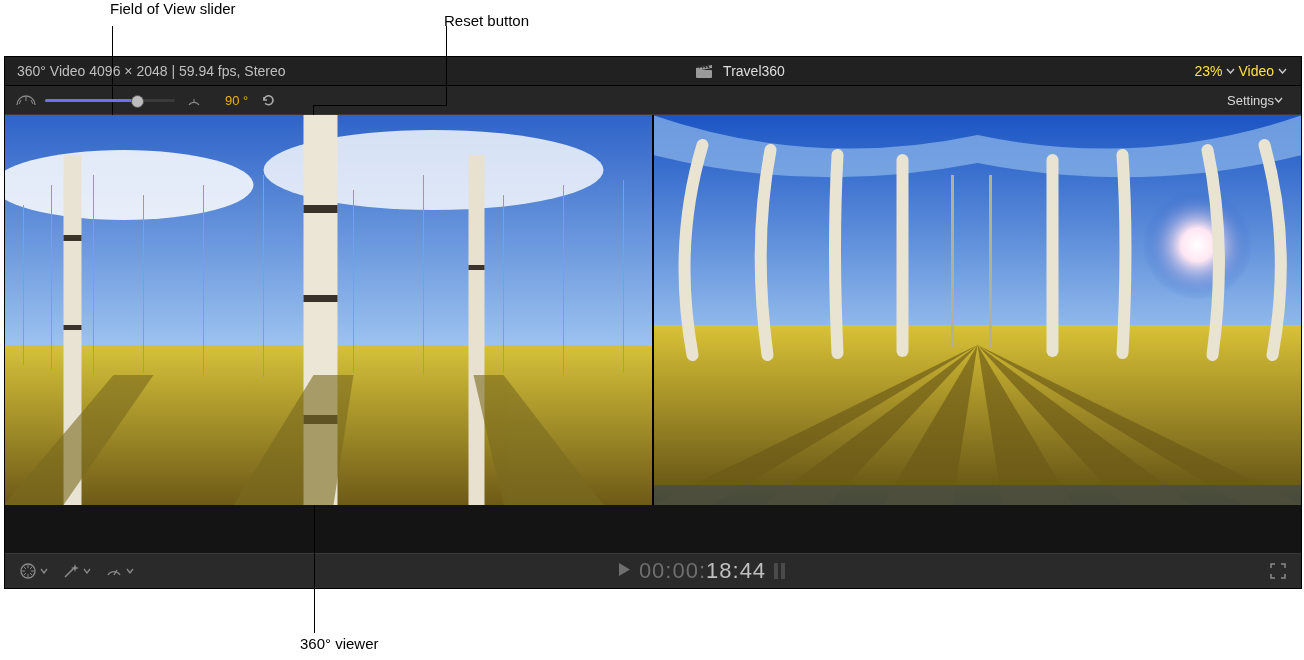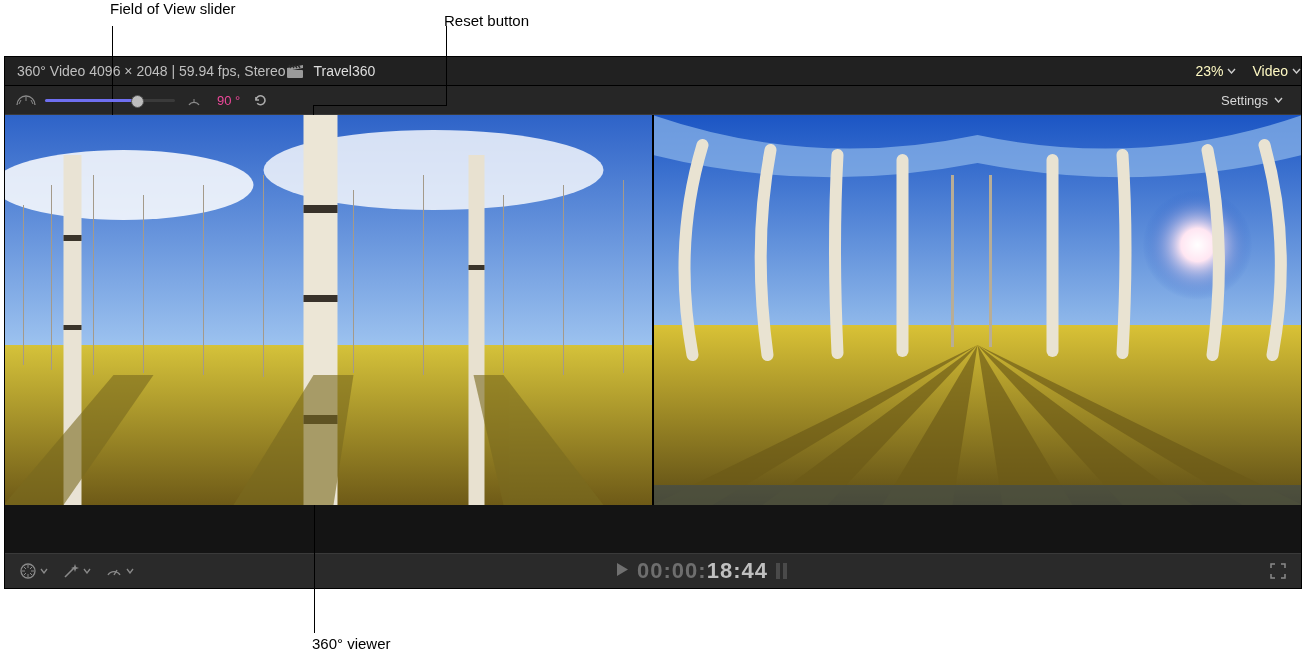--- a/index.html
+++ b/index.html
@@ -4,45 +4,45 @@
 <style>
   html,body{margin:0;padding:0;background:#fff;font-family:-apple-system,Helvetica,Arial,sans-serif;font-size:13px;color:#ccc;width:1304px}
   .callouts-top{position:relative;height:56px}
   .callout-label{position:absolute;font-size:15px;color:#000}
   .callouts-bottom{position:relative;height:70px}
   .callout-line{position:absolute;background:#000}
   
   .app{width:1296px;margin:0 4px;background:#1b1b1b;border:1px solid #000;color:#c9c9c9}
   .topbar{display:flex;align-items:center;height:28px;border-bottom:1px solid #000;font-size:14px;color:#bfbfbf;background:#212121}
   .topbar .info{padding-left:12px;flex:0 0 auto}
-  .topbar .center{flex:1;display:flex;align-items:center;justify-content:flex-start;gap:10px}
-  .topbar .right{flex:0 0 auto;display:flex;align-items:center;gap:16px;color:#fef9c3}
+  .topbar .center{flex:1;display:flex;align-items:center;justify-content:center;gap:10px}
+  .topbar .right{flex:0 0 auto;display:flex;align-items:center;gap:3px;padding-right:14px;color:#fde047}
   .chev{display:inline-block}
   .chev svg{display:block}
   .toolbar{display:flex;align-items:center;height:28px;background:#262626;border-bottom:1px solid #3a3a3a;font-size:13px}
   .toolbar .slider-wrap{display:flex;align-items:center;gap:8px;padding-left:10px}
   .fan{width:22px;height:14px}
   .slider{position:relative;width:130px;height:14px}
   .slider .track{position:absolute;top:6px;left:0;right:0;height:3px;background:#3a3a3a;border-radius:2px}
   .slider .fill{position:absolute;top:6px;left:0;height:3px;background:#6f6ff0;border-radius:2px;width:68%}
   .slider .thumb{position:absolute;top:2px;left:66%;width:11px;height:11px;border-radius:50%;background:#bdbdbd;border:1px solid #555}
-  .fov-val{color:#ec4899;margin-left:4px}
+  .fov-val{color:#eab308;margin-left:12px}
   .reset{width:20px;height:20px;display:flex;align-items:center;justify-content:center;margin-left:2px}
   .toolbar .spacer{flex:1}
-  .toolbar .settings{display:flex;align-items:center;gap:6px;padding-right:18px;color:#d8d8d8}
+  .toolbar .settings{display:flex;align-items:center;gap:0;padding-right:18px;color:#d8d8d8}
   .viewers{display:flex;height:390px;background:#000}
   .viewer{flex:1;position:relative;display:flex;align-items:center;justify-content:center;overflow:hidden}
   .viewer + .viewer{border-left:2px solid #000}
   .viewer svg{width:100%;height:100%}
   .blackbar{height:48px;background:#141414}
   .bottombar{height:34px;background:#2a2a2a;display:flex;align-items:center;color:#8a8a8a;border-top:1px solid #3a3a3a}
   .bottombar .tools{display:flex;align-items:center;gap:14px;padding-left:14px}
   .tool{display:flex;align-items:center;gap:3px}
   .bottombar .center{flex:1;display:flex;align-items:center;justify-content:center;gap:8px;font-family:"Helvetica Neue",Arial,sans-serif}
-  .timecode{font-size:22px;letter-spacing:1px;color:#6e6e6e;font-weight:700}
+  .timecode{font-size:22px;letter-spacing:1px;color:#6e6e6e;font-weight:400}
   .timecode .big{color:#bfbfbf}
   .marks{display:flex;gap:3px}
   .marks span{width:4px;height:16px;background:#4a4a4a}
   .bottombar .rightb{padding-right:14px}
   .clapper svg,.fan svg,.reset svg,.tool svg,.rightb svg{display:block}
 </style>
 </head>
 <body>
 
 <div class="callouts-top">
@@ -294,14 +294,14 @@
             <path d="M16 12 L16 16 L12 16"></path>
             <path d="M6 16 L2 16 L2 12"></path>
           </svg>
       </span>
     </div>
   </div>
 </div>
 
 <div class="callouts-bottom">
   <div class="callout-line" style="left:314px;top:-84px;width:1px;height:128px"></div>
-  <div class="callout-label" style="left:312px;top:46px">360° viewer</div>
+  <div class="callout-label" style="left:300px;top:46px">360° viewer</div>
 </div>
 
 </body></html>

